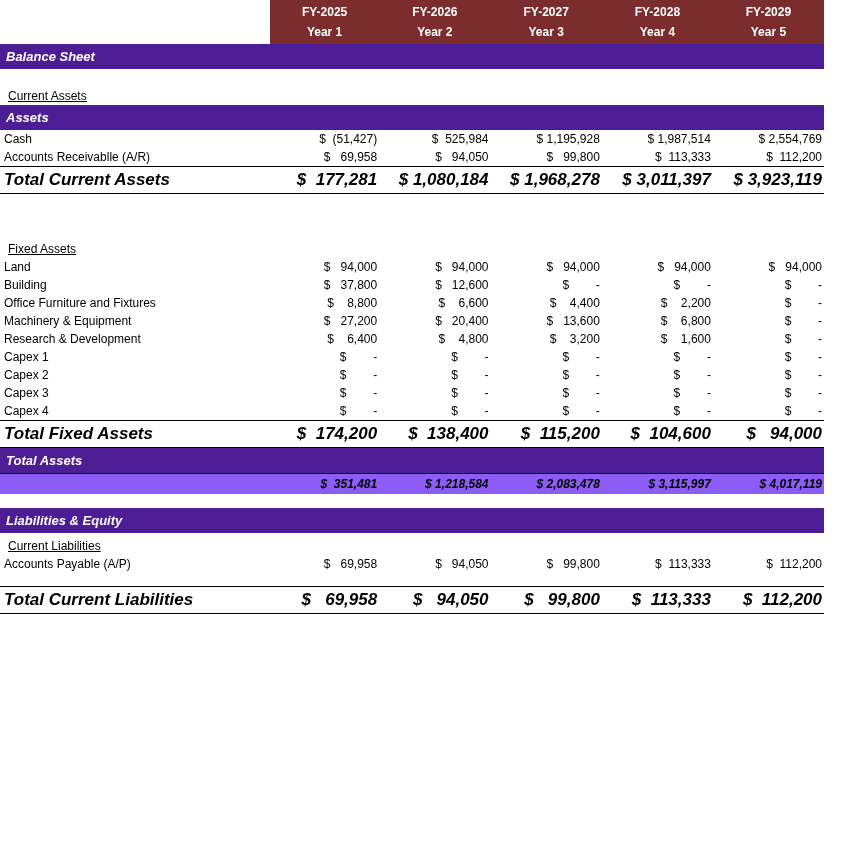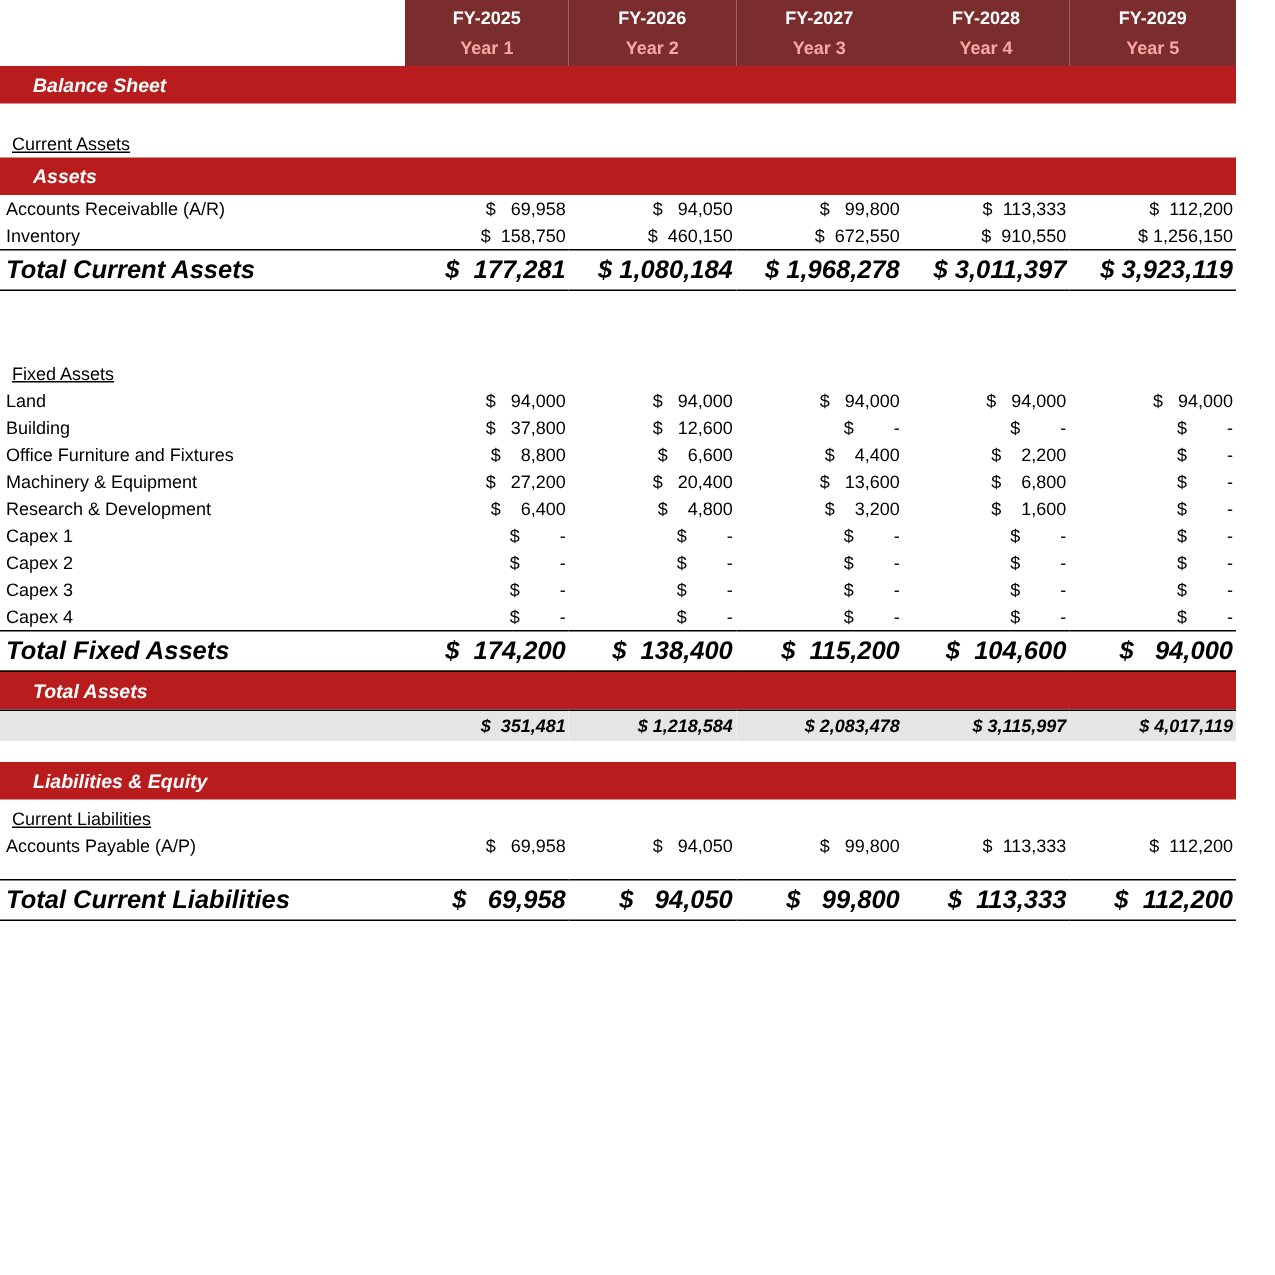--- a/index.html
+++ b/index.html
@@ -26,32 +26,32 @@
     .header-fy {
       background: #7b2d2d;
       color: #fff;
       font-weight: bold;
       text-align: center;
       padding: 5px 4px 3px;
       font-size: 12px;
     }
     .header-year {
       background: #7b2d2d;
-      color: #fca5a5;
+      color: #ffffff;
       font-weight: bold;
       text-align: center;
       padding: 3px 4px 5px;
       font-size: 12px;
     }
     .section-header {
-      background: #b91c1c;
+      background: #4c1d95;
       color: #fff;
       font-weight: bold;
       font-style: italic;
-      padding: 5px 22px;
+      padding: 5px 6px;
       font-size: 13px;
     }
     .subsection-header {
       text-decoration: underline;
       font-weight: normal;
       padding: 6px 6px 2px;
       font-size: 12px;
     }
     .data-row td {
       padding: 2px 4px;
@@ -59,21 +59,21 @@
     }
     .total-row td {
       font-weight: bold;
       font-style: italic;
       padding: 3px 4px;
       border-top: 1.5px solid #000;
       border-bottom: 1.5px solid #000;
       font-size: 17px;
     }
     .total-assets-row {
-      background: #e5e5e5;
+      background: #8b5cf6;
     }
     .total-assets-row td {
       font-weight: bold;
       font-style: italic;
       padding: 3px 4px;
       border-top: 1.5px solid #000;
       font-size: 12px;
     }
     .num-cell {
       text-align: right;
@@ -132,38 +132,38 @@
         </tr>
 
       <tr>
         <td class="label-cell subsection-header" colspan="6">Current Assets</td>
       </tr>
 
       <tr>
         <td colspan="6" class="section-header">Assets</td>
       </tr>
 
+      <tr class="data-row">
+        <td class="label-cell">Cash</td>
+        <td class="num-cell dollar">$ &nbsp;(51,427)</td>
+        <td class="num-cell dollar">$ &nbsp;525,984</td>
+        <td class="num-cell dollar">$ 1,195,928</td>
+        <td class="num-cell dollar">$ 1,987,514</td>
+        <td class="num-cell dollar">$ 2,554,769</td>
+      </tr>
 
       <tr class="data-row">
         <td class="label-cell">Accounts Receivablle (A/R)</td>
         <td class="num-cell dollar">$ &nbsp;&nbsp;69,958</td>
         <td class="num-cell dollar">$ &nbsp;&nbsp;94,050</td>
         <td class="num-cell dollar">$ &nbsp;&nbsp;99,800</td>
         <td class="num-cell dollar">$ &nbsp;113,333</td>
         <td class="num-cell dollar">$ &nbsp;112,200</td>
       </tr>
 
-      <tr class="data-row">
-        <td class="label-cell">Inventory</td>
-        <td class="num-cell dollar">$ &nbsp;158,750</td>
-        <td class="num-cell dollar">$ &nbsp;460,150</td>
-        <td class="num-cell dollar">$ &nbsp;672,550</td>
-        <td class="num-cell dollar">$ &nbsp;910,550</td>
-        <td class="num-cell dollar">$ 1,256,150</td>
-      </tr>
 
       <tr class="total-row">
         <td class="label-cell">Total Current Assets</td>
         <td class="num-cell dollar">$ &nbsp;177,281</td>
         <td class="num-cell dollar">$ 1,080,184</td>
         <td class="num-cell dollar">$ 1,968,278</td>
         <td class="num-cell dollar">$ 3,011,397</td>
         <td class="num-cell dollar">$ 3,923,119</td>
       </tr>
 

